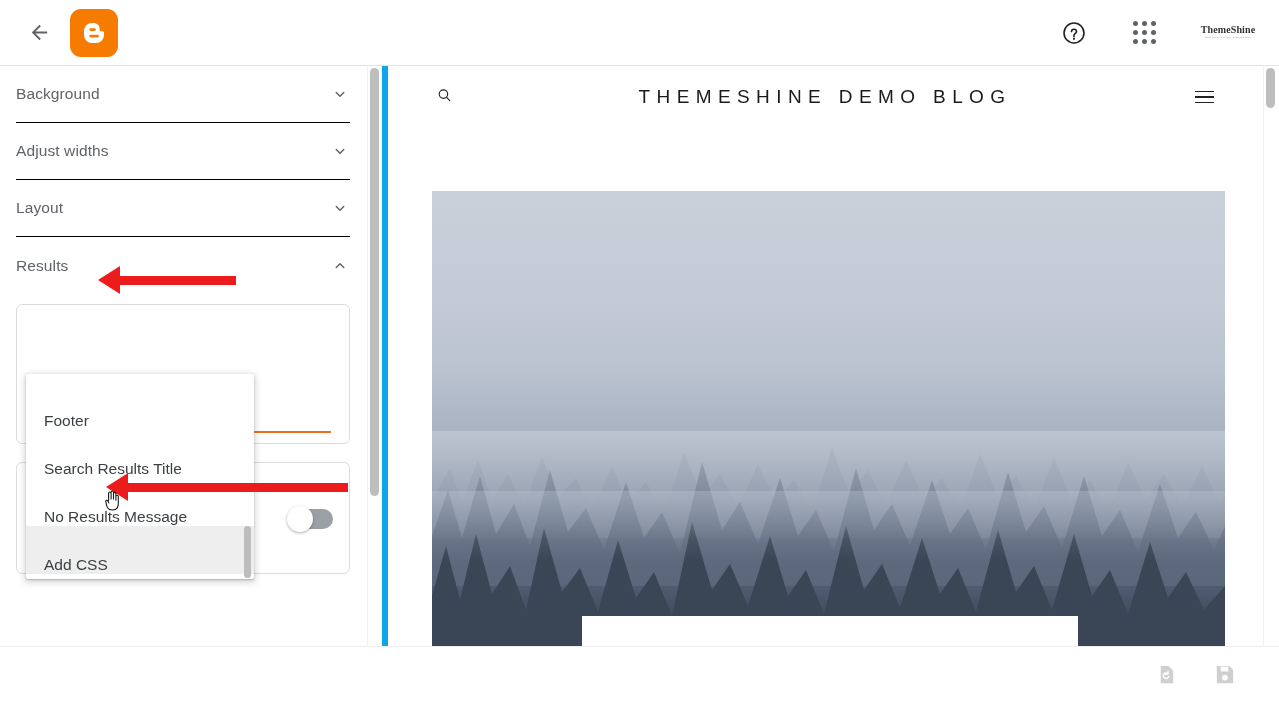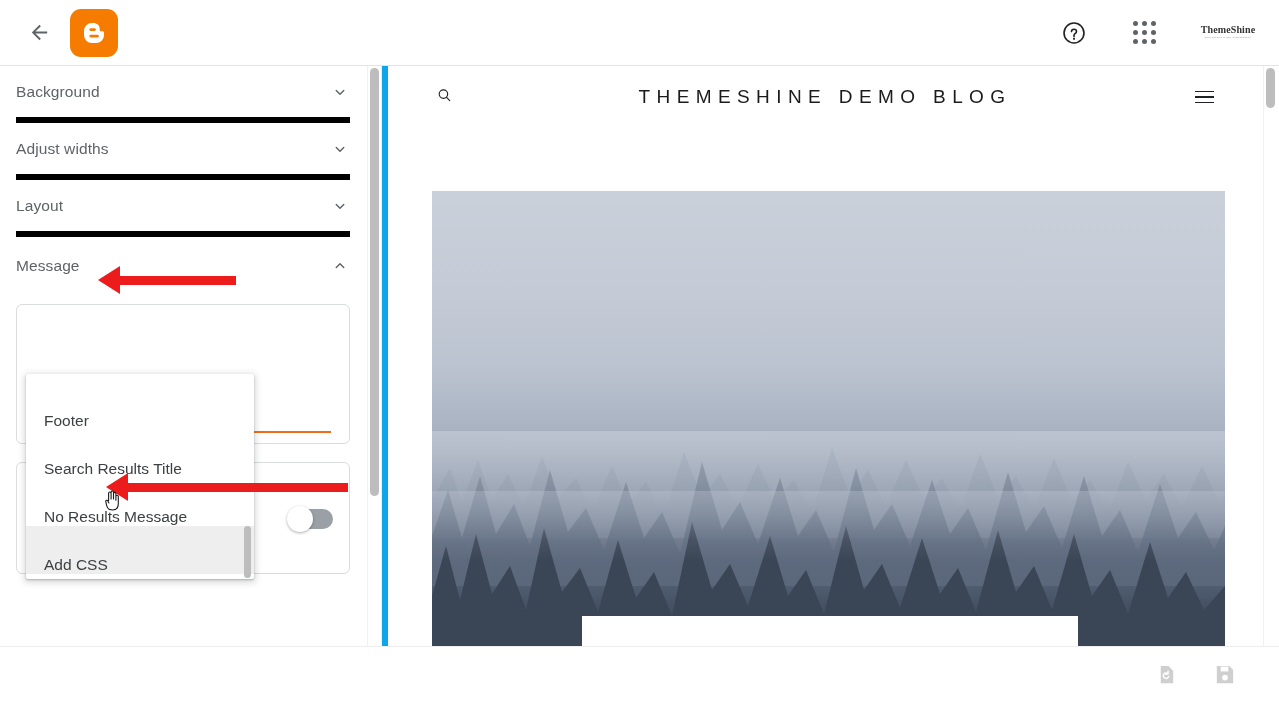--- a/index.html
+++ b/index.html
@@ -54,21 +54,21 @@
   }
 
   
   .left-panel {
     position: absolute; left: 0; top: 66px; width: 366px; height: 580px;
     background: #fff; overflow: hidden;
   }
   .accordion { padding: 0 16px; }
   .acc-row {
     height: 57px; display: flex; align-items: center; justify-content: space-between;
-    border-bottom: 6px solid #000000; cursor: pointer;
+    border-bottom: 1px solid #000000; cursor: pointer;
   }
   .acc-row:last-child { border-bottom: none; }
   .acc-label { font-size: 15.5px; color: #5f6368; letter-spacing: .1px; }
   .chev { width: 20px; height: 20px; display: flex; align-items: center; justify-content: center; }
 
   
   .panel-body { padding: 10px 16px 0 16px; position: relative; }
   .card {
     border: 1px solid #dadce0; border-radius: 6px; background: #fff;
     padding: 14px 16px; margin-bottom: 18px; position: relative;
@@ -267,21 +267,21 @@
       <div class="acc-row">
         <span class="acc-label">Layout</span>
         <span class="chev">
           <svg width="18" height="18" viewBox="0 0 24 24">
               <path d="M7 10l5 5 5-5" fill="none" stroke="#5f6368" stroke-width="1.9" stroke-linecap="round" stroke-linejoin="round"></path>
             </svg>
         </span>
       </div>
 
       <div class="acc-row">
-        <span class="acc-label">Message</span>
+        <span class="acc-label">Results</span>
         <span class="chev">
           <svg width="18" height="18" viewBox="0 0 24 24">
               <path d="M7 14l5-5 5 5" fill="none" stroke="#5f6368" stroke-width="1.9" stroke-linecap="round" stroke-linejoin="round"></path>
             </svg>
         </span>
       </div>
     </div>
 
     <div class="panel-body">
 

